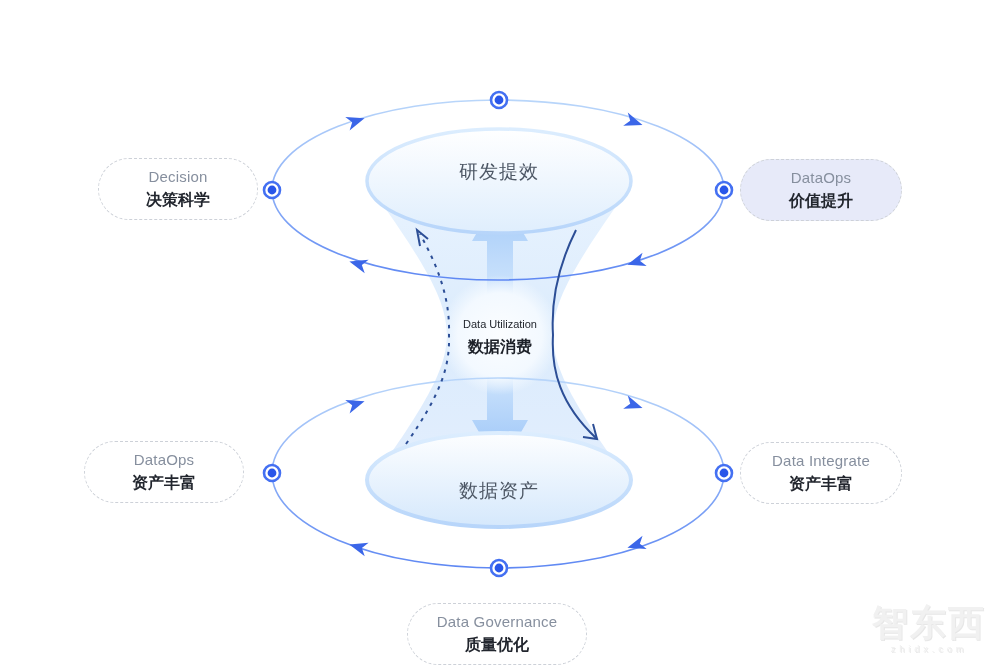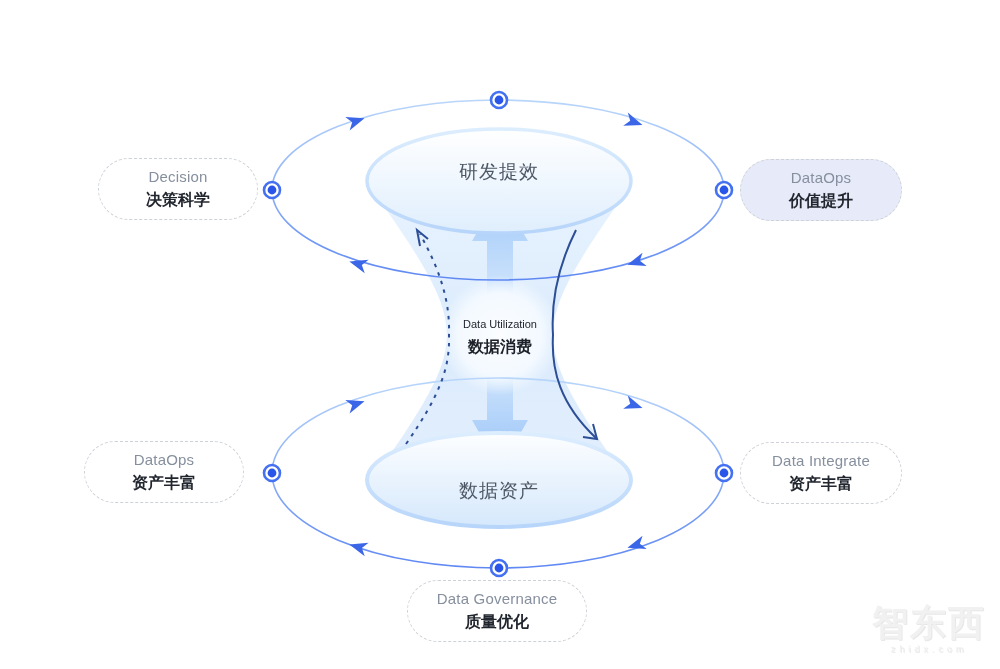--- a/index.html
+++ b/index.html
@@ -150,21 +150,21 @@
   <div class="pill" style="left:164px;top:472px;width:160px;">
     <div class="en">DataOps</div>
     <div class="zh">资产丰富</div>
   </div>
 
   <div class="pill" style="left:821px;top:473px;width:162px;">
     <div class="en">Data Integrate</div>
     <div class="zh">资产丰富</div>
   </div>
 
-  <div class="pill" style="left:497px;top:611px;width:180px;">
+  <div class="pill" style="left:497px;top:634px;width:180px;">
     <div class="en">Data Governance</div>
     <div class="zh">质量优化</div>
   </div>
 
   <div class="ellipse-label" style="left:499px;top:172px;">研发提效</div>
   <div class="ellipse-label" style="left:499px;top:491px;">数据资产</div>
 
   <div class="center-label">
     <div class="en">Data Utilization</div>
     <div class="zh">数据消费</div>

